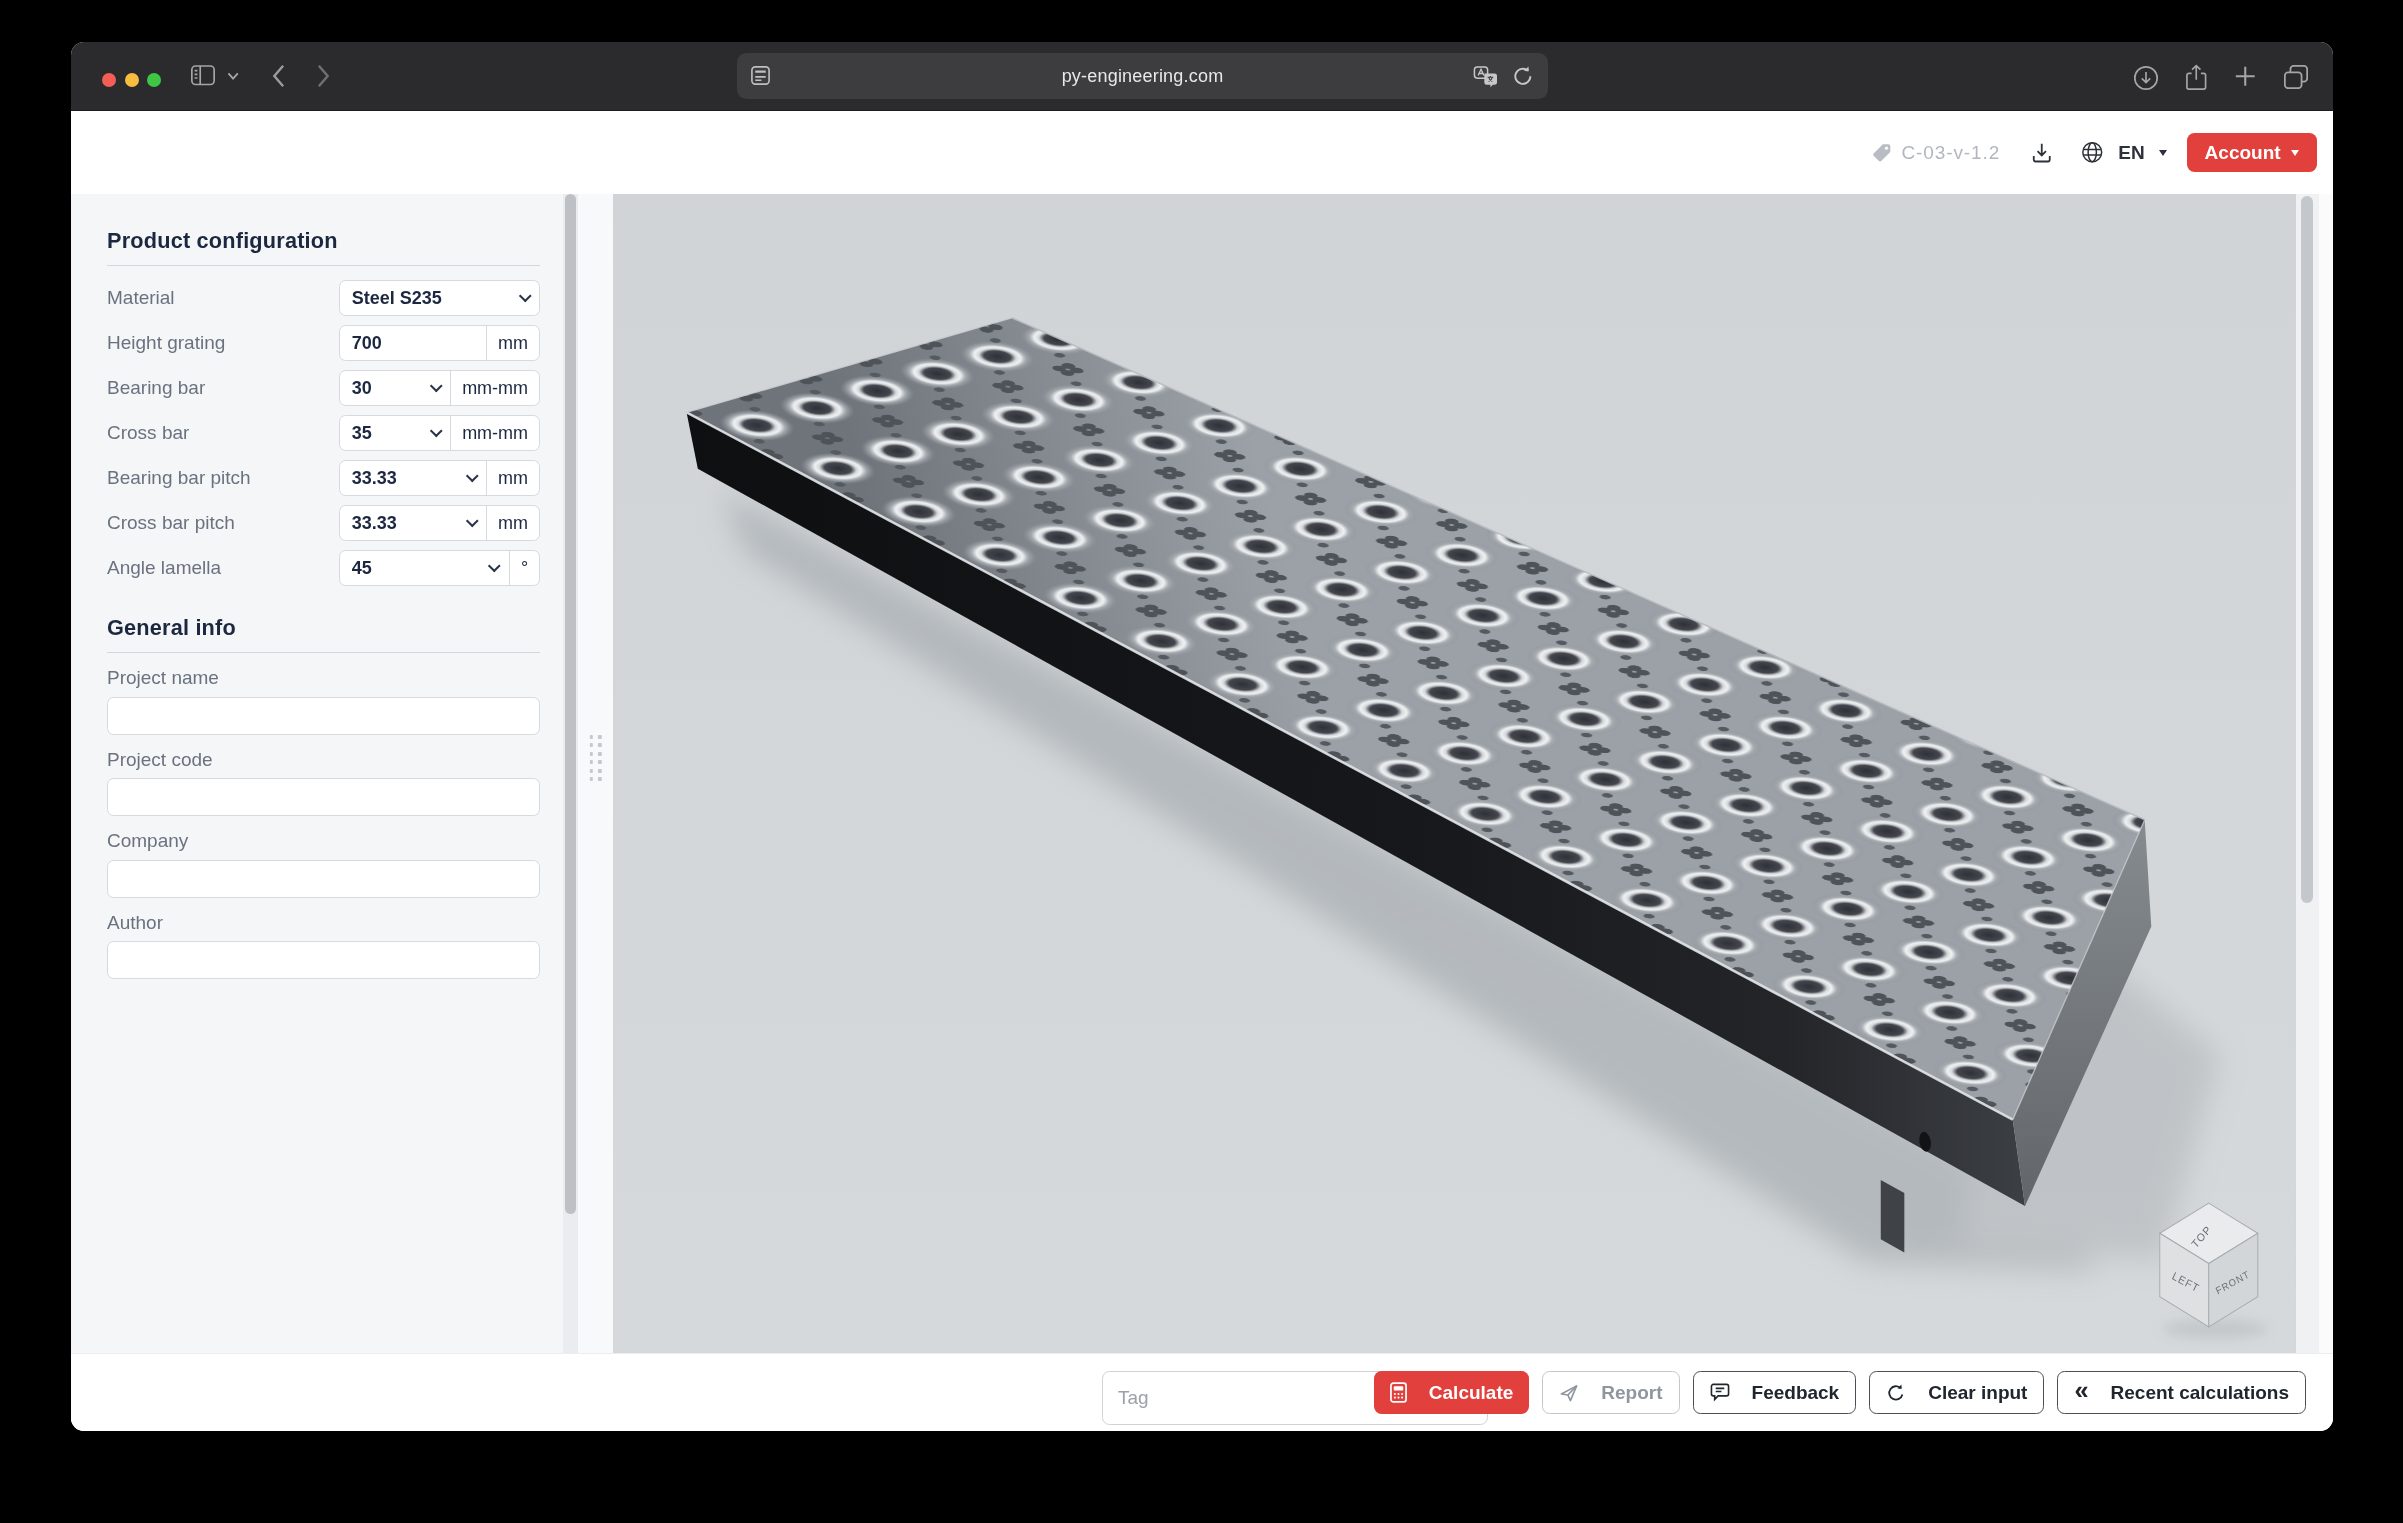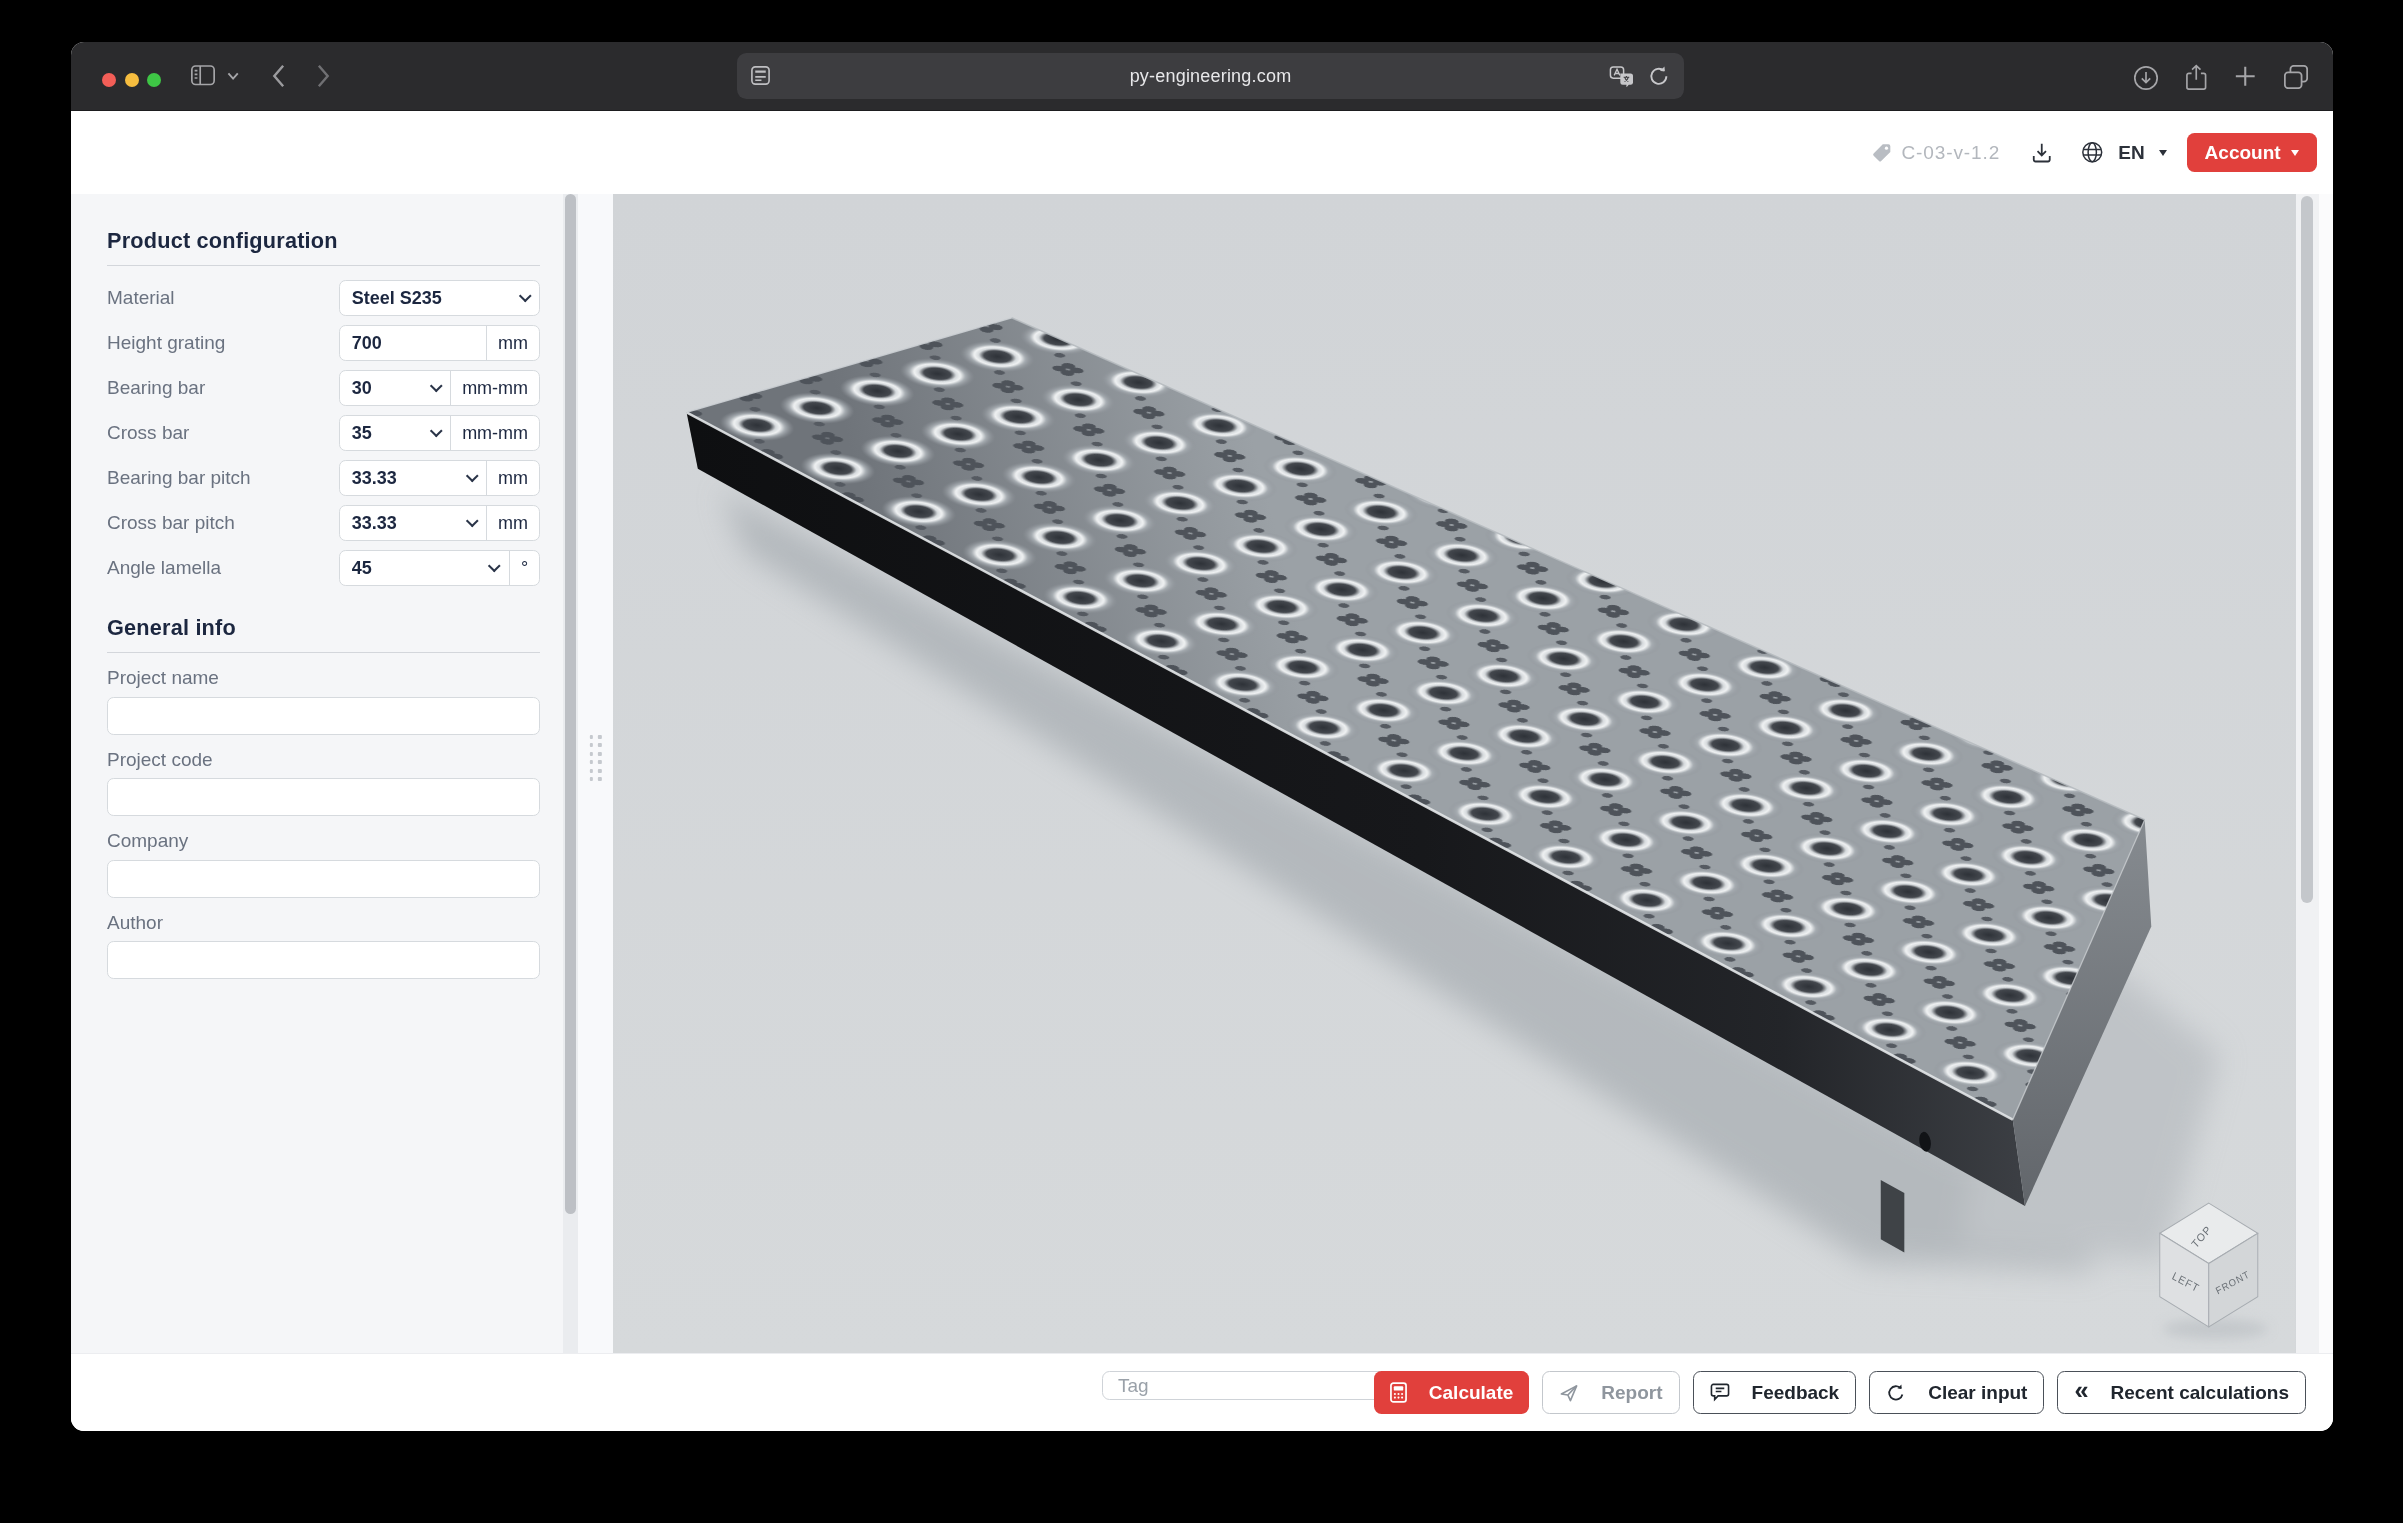--- a/index.html
+++ b/index.html
@@ -18,21 +18,21 @@
   
   .window{position:absolute;left:71px;top:42px;width:2262px;height:1389px;border-radius:13px;overflow:hidden;background:#fff;}
 
   
   .titlebar{position:relative;height:69px;background:var(--chrome);border-bottom:0.9px solid #1d1d1f;}
   .tl{position:absolute;top:31px;width:14px;height:14px;border-radius:50%;}
   .tl.close{left:31px;background:#f35e57;}
   .tl.min{left:54px;background:#f6bd3f;}
   .tl.zoom{left:76px;background:#3ec645;}
   .tbbtn{position:absolute;top:21px;display:flex;align-items:center;justify-content:center;color:var(--chrome-icon);}
-  .urlbar{position:absolute;left:666px;top:11.3px;width:947px;height:46px;background:#3d3d40;border-radius:9.4px;display:flex;align-items:center;color:#e8e8ea;}
+  .urlbar{position:absolute;left:666px;top:11.3px;width:811px;height:46px;background:#3d3d40;border-radius:9.4px;display:flex;align-items:center;color:#e8e8ea;}
   .urlbar .reader{position:absolute;left:13px;top:12.2px;color:#bfbfc2;}
   .urlbar .urltext{flex:1;text-align:center;font-size:18px;letter-spacing:0.2px;}
   .urlbar .rightic{position:absolute;right:13px;top:11.3px;display:flex;gap:15px;color:#c7c7ca;}
   .tbright{position:absolute;right:22.6px;top:21.7px;display:flex;gap:24.5px;color:var(--chrome-icon);}
 
   
   .appheader{height:83px;background:#fff;display:flex;align-items:center;justify-content:flex-end;padding-right:16px;}
   .version{display:flex;align-items:center;gap:8.5px;color:#b3b7bd;font-size:19px;letter-spacing:0.9px;margin-right:30px;}
   .hdricon{display:flex;align-items:center;color:#2c313a;}
   .lang{display:flex;align-items:center;gap:14px;color:#2c313a;font-size:19px;font-weight:700;margin-left:26px;}
@@ -70,21 +70,21 @@
   .pager{position:absolute;right:0.9px;top:10.4px;width:45px;height:53px;background:#fff;border-radius:7.5px;display:flex;align-items:center;justify-content:center;gap:6.6px;color:#d6d9dd;}
   .viewport{flex:1;position:relative;background:var(--vpgray);overflow:hidden;}
   .viewport svg{position:absolute;inset:0;width:100%;height:100%;}
 
   .main-scroll{width:23.5px;background:#f0f1f3;position:relative;}
   .main-scroll .thumb{position:absolute;left:5.6px;top:1.9px;width:12.2px;height:61%;background:#c4c7cb;border-radius:6.6px;}
   .right-margin{width:14px;background:#fbfbfc;}
 
   
   .bottombar{position:absolute;left:0;right:0;bottom:0;height:78px;background:#fff;border-top:0.9px solid #ecedf0;}
-  .tag-input{position:absolute;left:1031px;top:17px;width:386px;height:29px;border:0.9px solid #cfd3d8;border-radius:7.5px;font-size:19px;color:var(--navy);padding:3px 15px;outline:none;}
+  .tag-input{position:absolute;left:1031px;top:17px;width:386px;height:54px;border:0.9px solid #cfd3d8;border-radius:7.5px;font-size:19px;color:var(--navy);padding:3px 15px;outline:none;}
   .tag-input::placeholder{color:#9aa1a9;}
   .btns{position:absolute;right:27px;top:17px;display:flex;gap:13px;}
   .btn{height:43px;border-radius:7.5px;display:flex;align-items:center;gap:22px;padding:0 16px;font-size:19px;font-weight:700;background:#fff;cursor:pointer;white-space:nowrap;}
   .btn.primary{background:var(--red);border:none;color:#fff;}
   .btn.outline{border:1.9px solid #4a5058;color:#20262e;}
   .btn.disabled{border:1.9px solid #c3c7cc;color:#8f969e;}
   .guillemet{font-size:25.4px;font-weight:700;line-height:1;margin-top:-3.8px;}
 </style>
 </head>
 <body>

